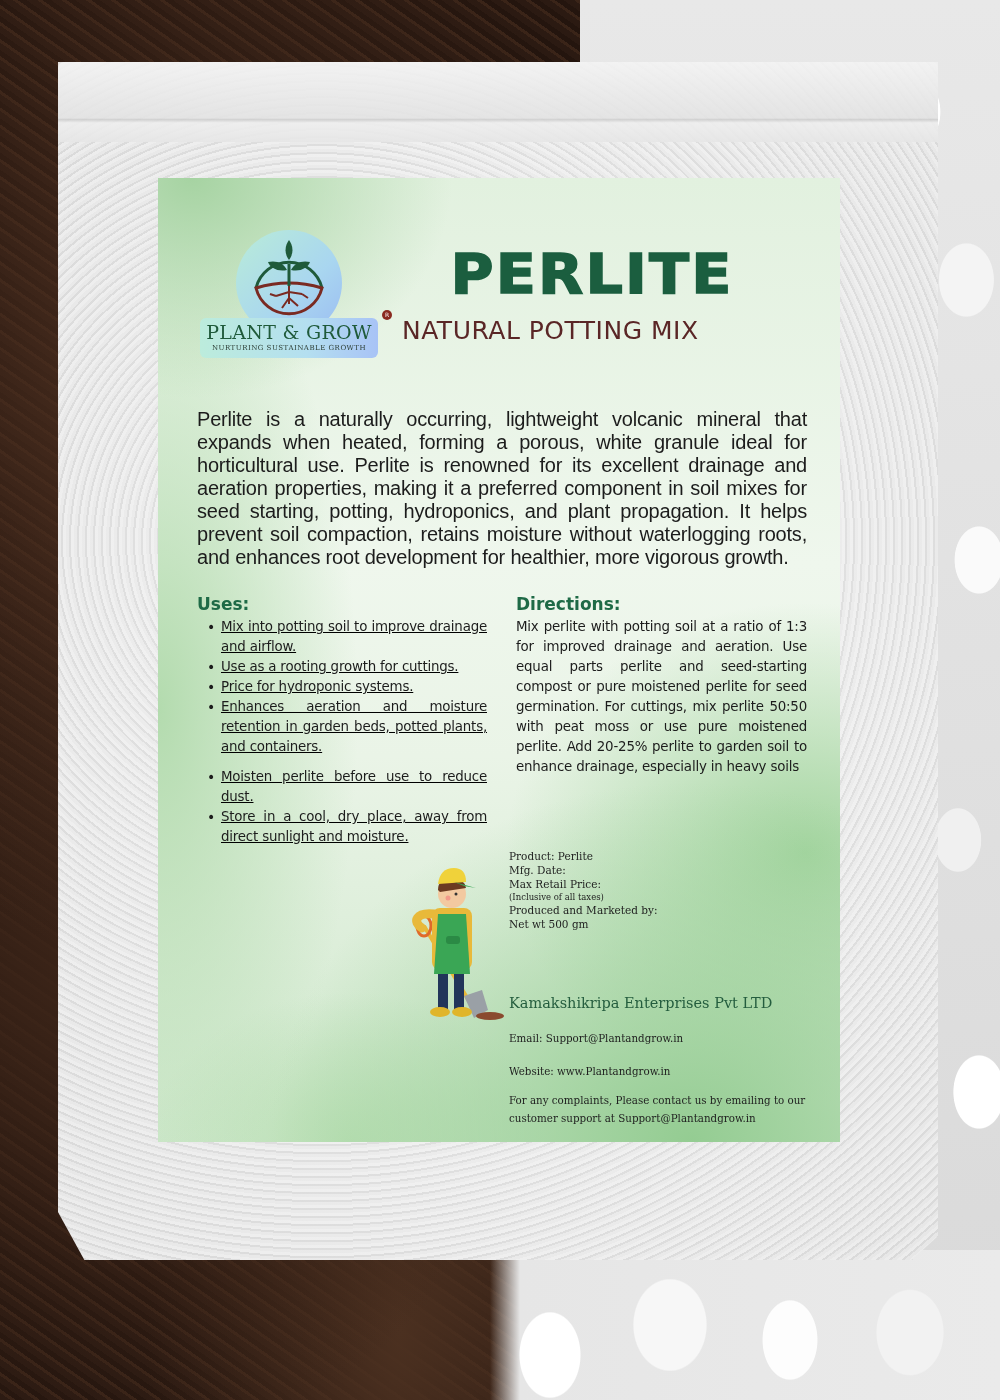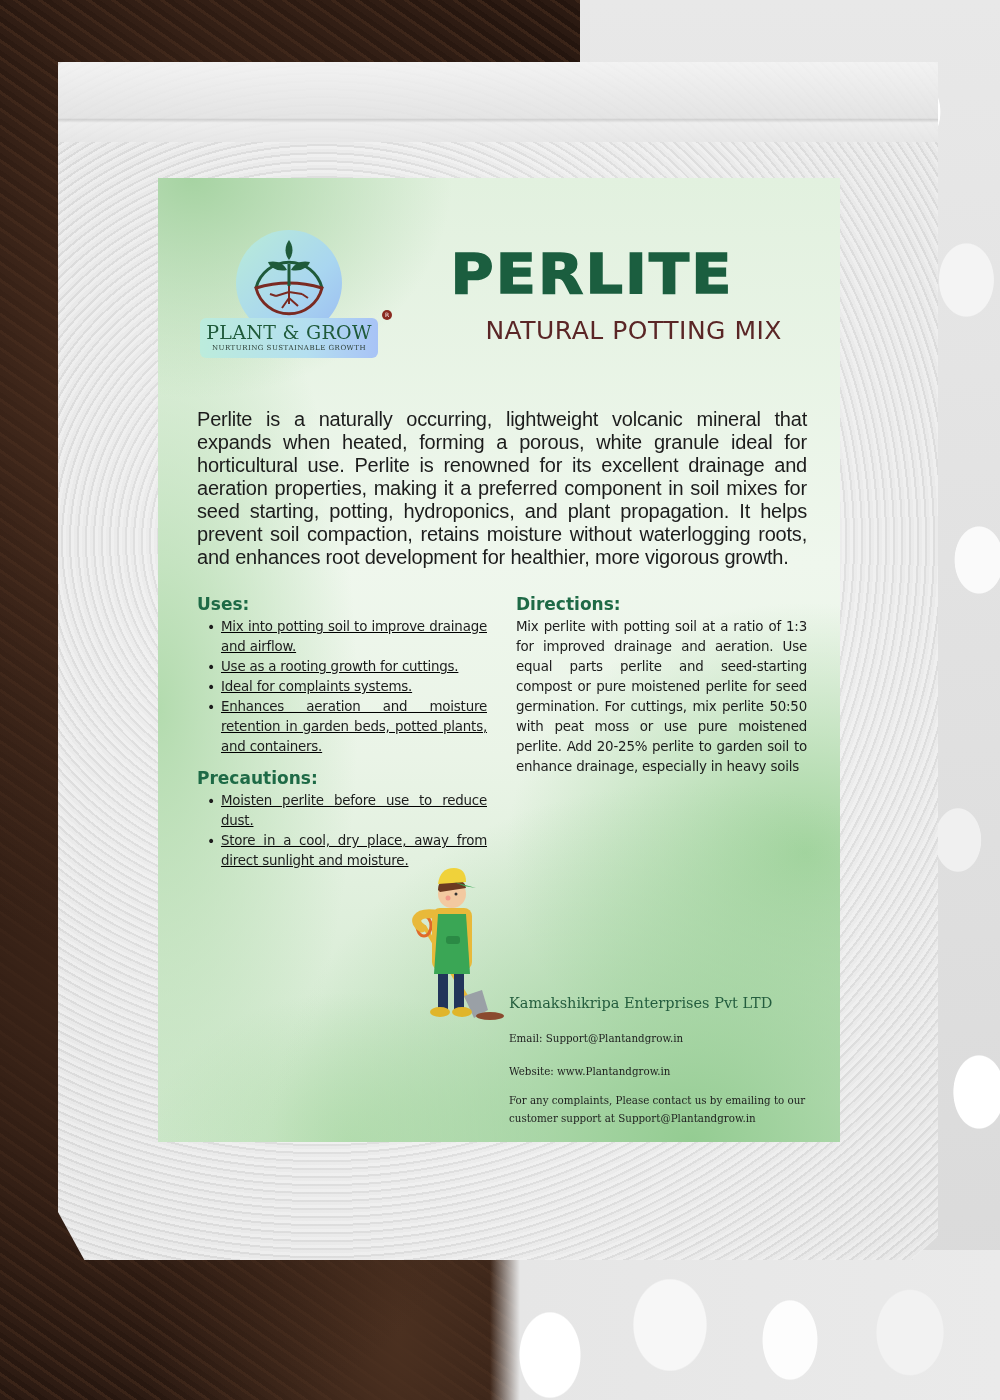--- a/index.html
+++ b/index.html
@@ -95,21 +95,21 @@
   }
   
   .title {
     position: absolute; left: 244px; top: 64px; width: 380px; text-align: center;
     font-family: "DejaVu Sans", sans-serif; font-weight: 900; color: #1b5e3f;
     font-size: 56px; letter-spacing: 2px; line-height: 64px;
     transform: scaleX(1.05); transform-origin: center;
     -webkit-text-stroke: 1.5px #1b5e3f;
   }
   .subtitle {
-    position: absolute; left: 244px; top: 138px; width: 380px; text-align: right;
+    position: absolute; left: 244px; top: 138px; width: 380px; text-align: left;
     font-family: "DejaVu Sans", sans-serif; color: #5a2626; font-size: 25px;
     letter-spacing: 0.5px; line-height: 30px;
   }
   
   .intro {
     position: absolute; left: 39px; top: 230px; width: 610px;
     font-size: 20px; line-height: 23px; color: #1c1c1c; text-align: justify;
     font-family: Liberation Sans, sans-serif; letter-spacing: -0.2px;
   }
   
@@ -182,24 +182,23 @@
   <div class="title">PERLITE</div>
   <div class="subtitle">NATURAL POTTING MIX</div>
 
   <p class="intro">Perlite is a naturally occurring, lightweight volcanic mineral that expands when heated, forming a porous, white granule ideal for horticultural use. Perlite is renowned for its excellent drainage and aeration properties, making it a preferred component in soil mixes for seed starting, potting, hydroponics, and plant propagation. It helps prevent soil compaction, retains moisture without waterlogging roots, and enhances root development for healthier, more vigorous growth.</p>
 
   <div class="col-left">
     <div class="sec-head">Uses:</div>
     <ul class="bullets">
       <li>Mix into potting soil to improve drainage and airflow.</li>
       <li>Use as a rooting growth for cuttings.</li>
-      <li>Ideal for complaints systems.</li>
+      <li>Price for hydroponic systems.</li>
       <li>Enhances aeration and moisture retention in garden beds, potted plants, and containers.</li>
     </ul>
-    <div class="sec-head">Precautions:</div>
     <ul class="bullets">
       <li>Moisten perlite before use to reduce dust.</li>
       <li>Store in a cool, dry place, away from direct sunlight and moisture.</li>
     </ul>
   </div>
 
   <div class="col-right">
     <div class="sec-head">Directions:</div>
     <p class="directions-text">Mix perlite with potting soil at a ratio of 1:3 for improved drainage and aeration. Use equal parts perlite and seed-starting compost or pure moistened perlite for seed germination. For cuttings, mix perlite 50:50 with peat moss or use pure moistened perlite. Add 20-25% perlite to garden soil to enhance drainage, especially in heavy soils</p>
   </div>
@@ -229,20 +228,28 @@
       <circle cx="58" cy="38" r="14" fill="#f3c9a0"></circle>
       <path d="M44 34 Q44 22 58 22 Q70 22 72 32 L46 36 Z" fill="#6b3a22"></path>
 
       <path d="M44 28 Q46 12 60 12 Q72 12 72 26 Z" fill="#f0d23a"></path>
       <path d="M60 26 L82 32 L70 30 Z" fill="#3aa655"></path>
       <circle cx="62" cy="38" r="1.5" fill="#333"></circle>
       <circle cx="54" cy="42" r="2.5" fill="#f29a8a"></circle>
     </svg>
   </div>
 
+  <div class="product-info">
+    <div>Product: Perlite</div>
+    <div>Mfg. Date:</div>
+    <div>Max Retail Price:</div>
+    <div class="small">(Inclusive of all taxes)</div>
+    <div>Produced and Marketed by:</div>
+    <div>Net wt 500 gm</div>
+  </div>
 
   <div class="company">
     <div class="company-name">Kamakshikripa Enterprises Pvt LTD</div>
     <div class="company-line">Email: Support@Plantandgrow.in</div>
     <div class="company-line">Website: www.Plantandgrow.in</div>
     <div class="company-complaint">For any complaints, Please contact us by emailing to our customer support at Support@Plantandgrow.in</div>
   </div>
 
 </div>
 

